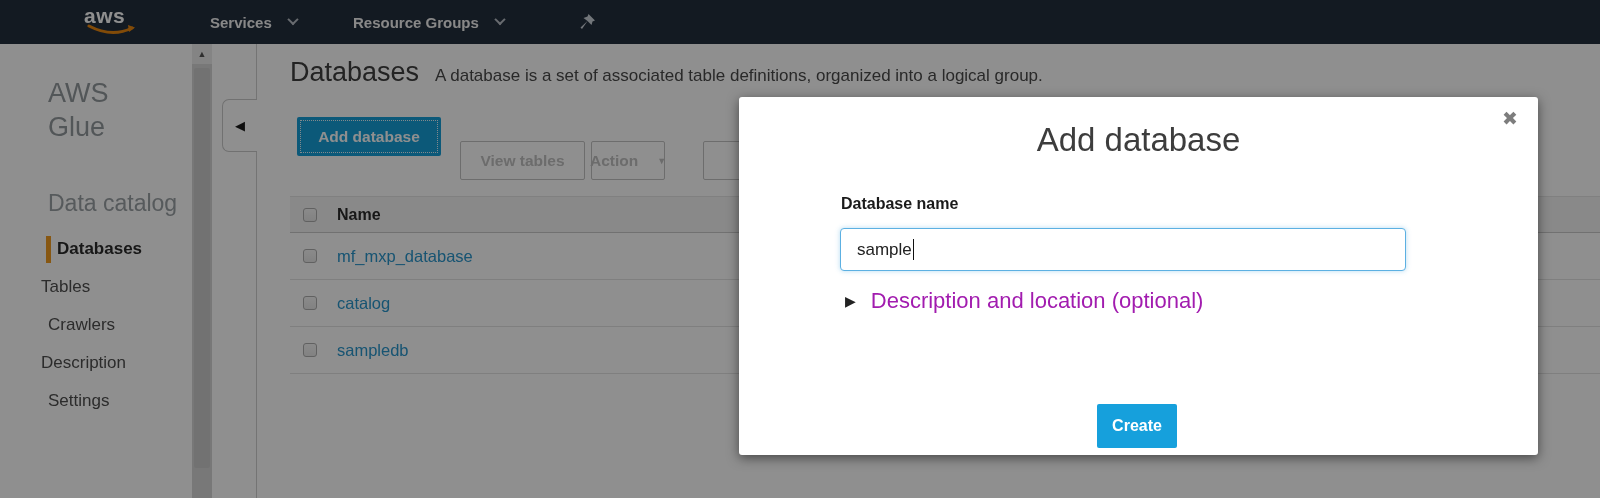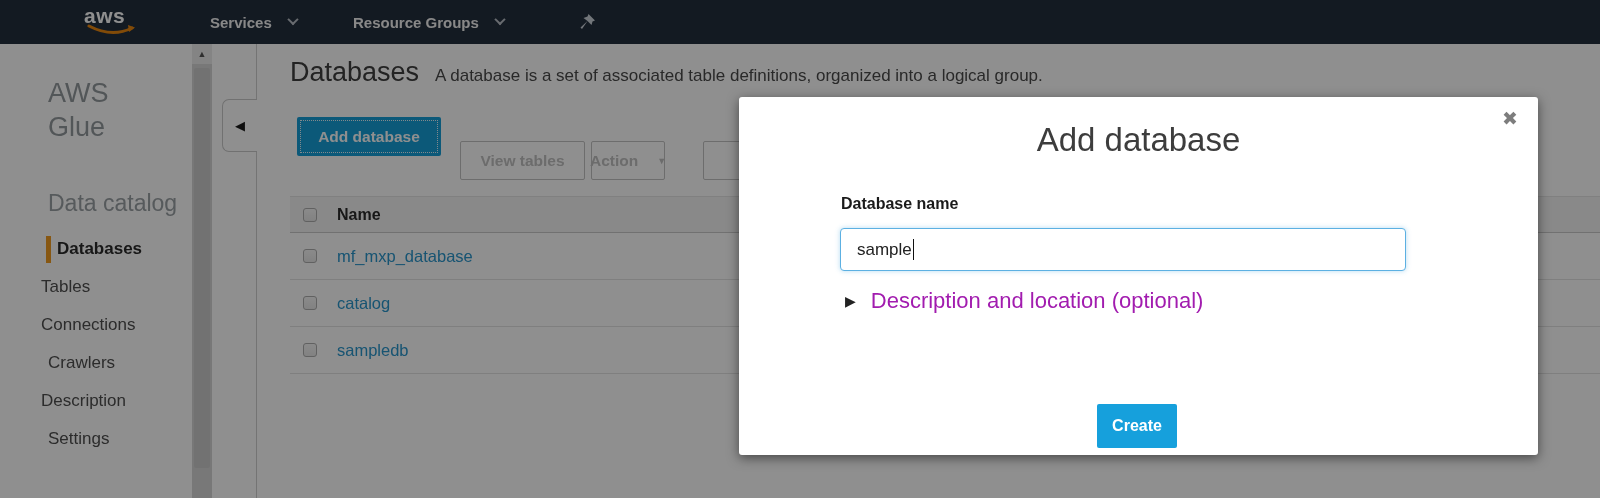--- a/index.html
+++ b/index.html
@@ -115,23 +115,20 @@
   <div class="sidebar-title">AWS Glue</div>
   <div class="sidebar-section">Data catalog</div>
   <ul class="side-list">
     <li class="side-item active">
       <span class="active-bar"></span>
       <span>Databases</span>
     </li>
     <li class="side-item lvl1">
       <span>Tables</span>
     </li>
-    <li class="side-item lvl1">
-      <span>Connections</span>
-    </li>
     <li class="side-item lvl0">
       <span>Crawlers</span>
     </li>
     <li class="side-item lvl1">
       <span>Description</span>
     </li>
     <li class="side-item lvl0">
       <span>Settings</span>
     </li>
   </ul>

